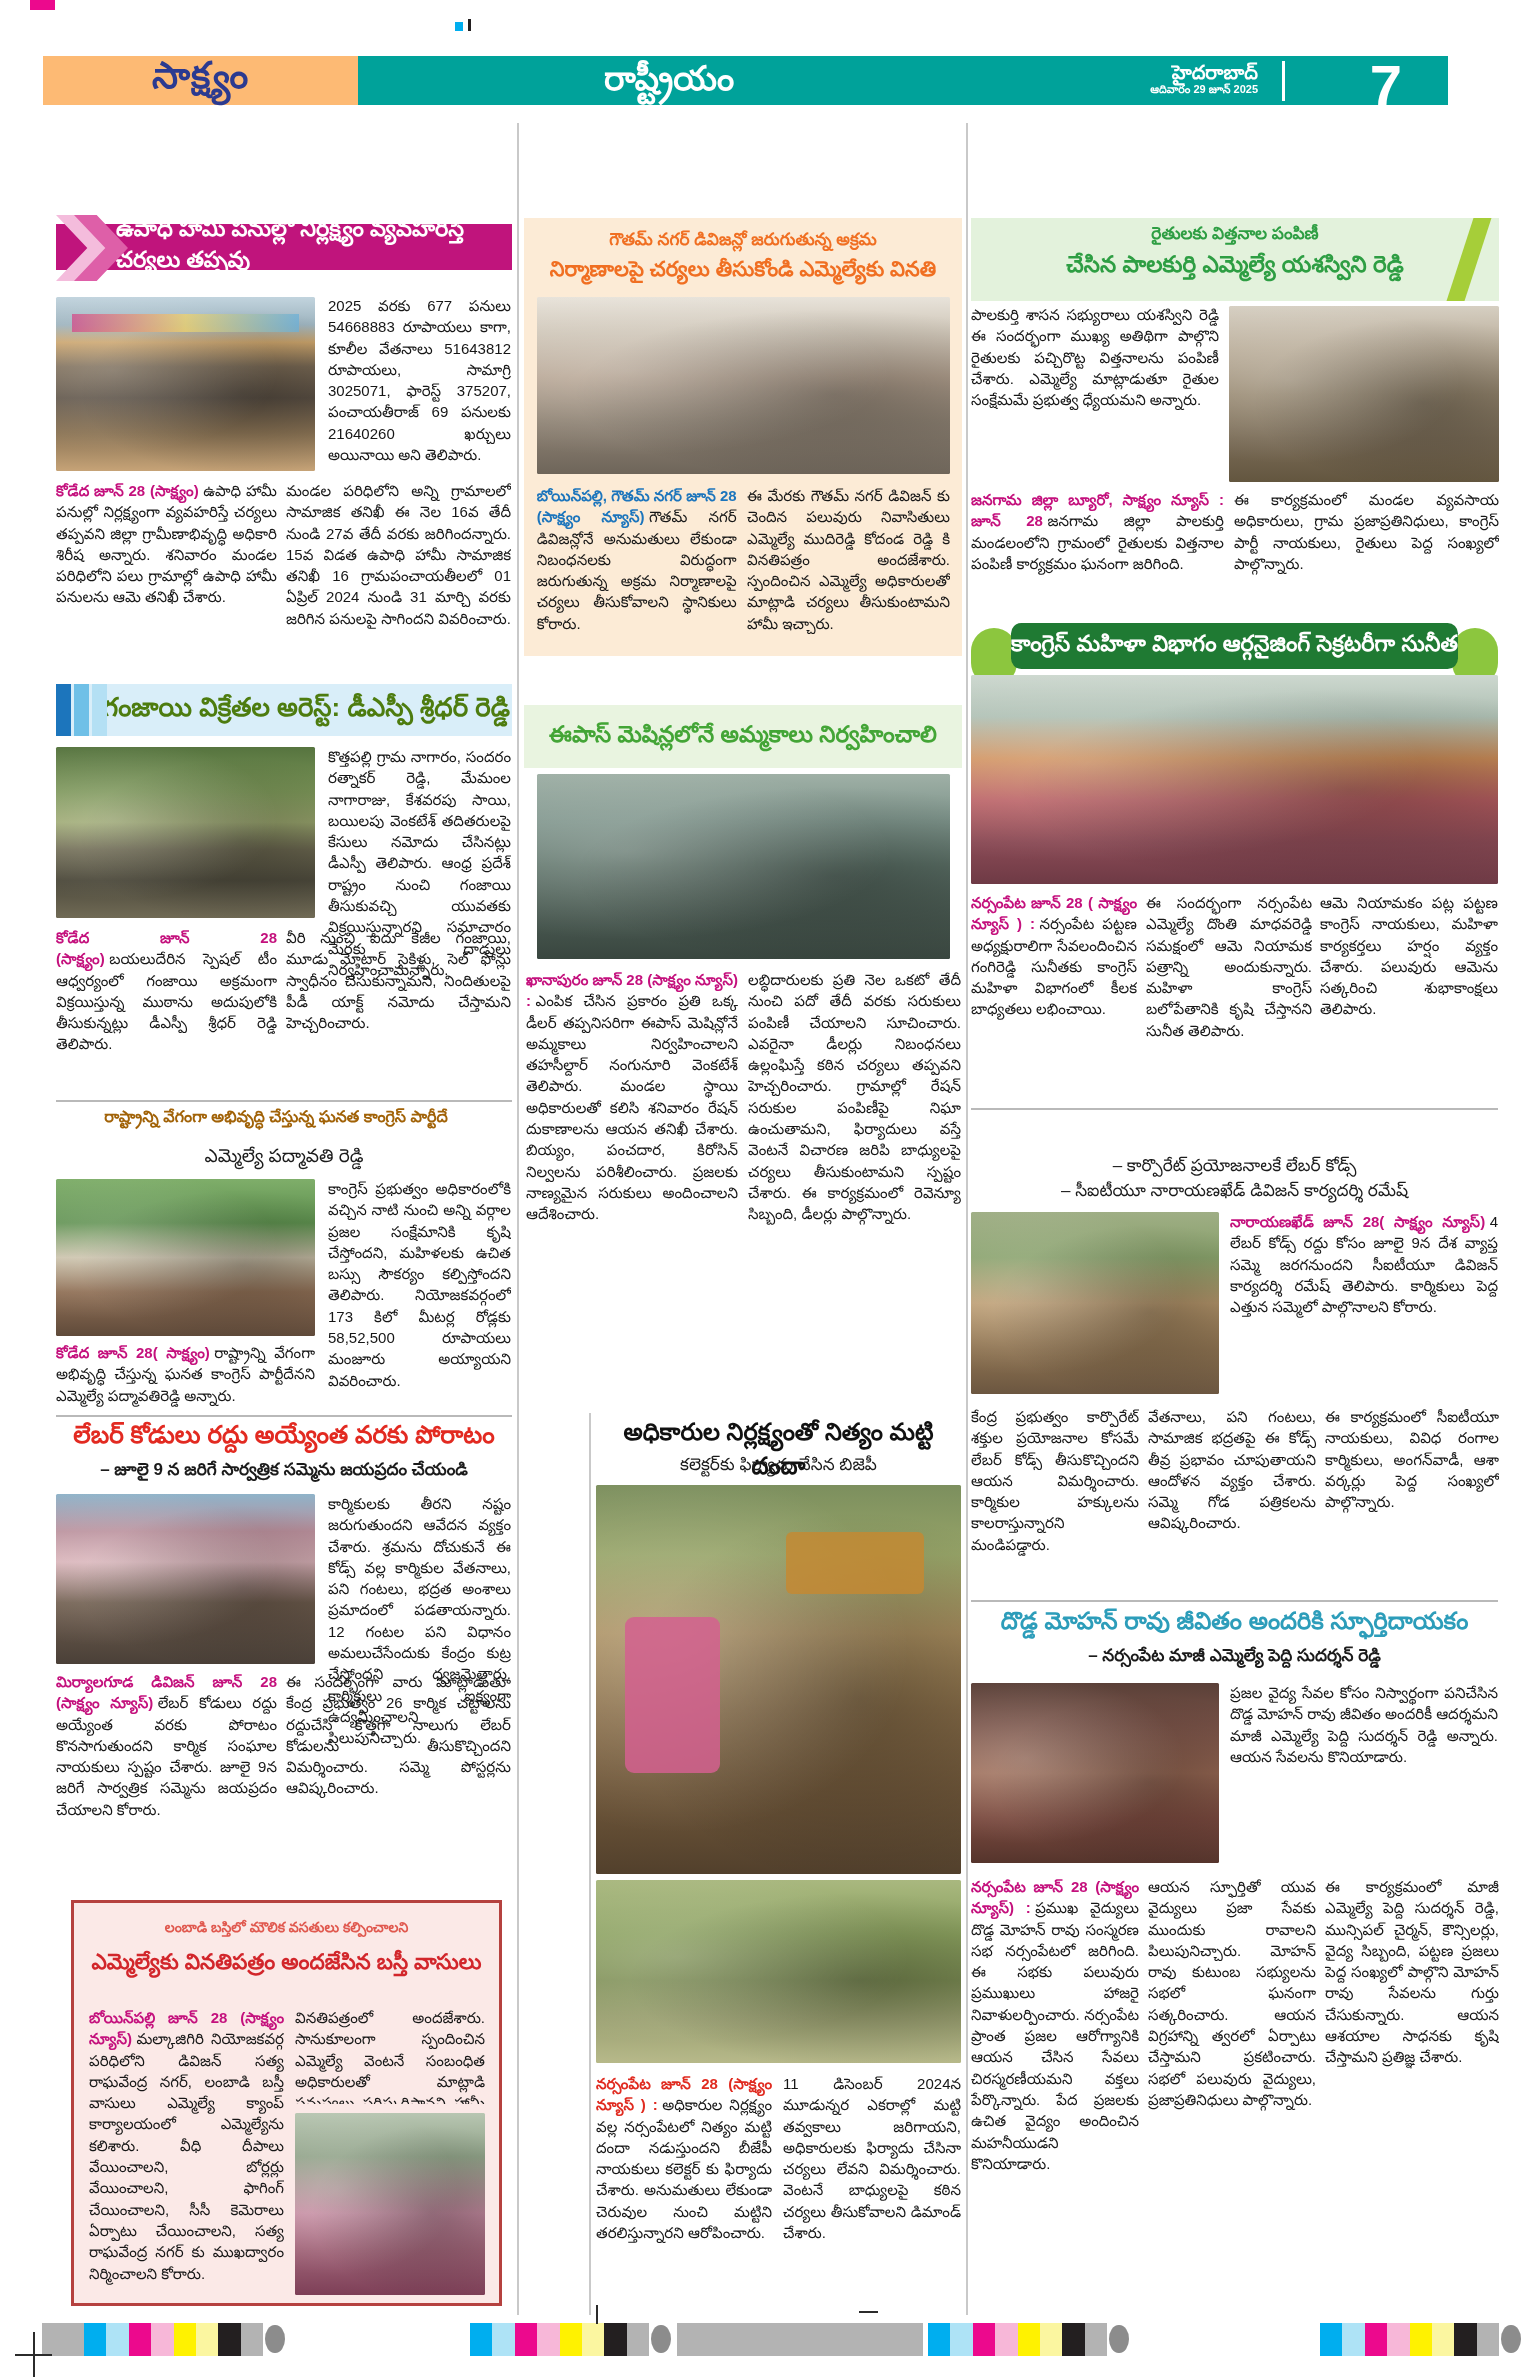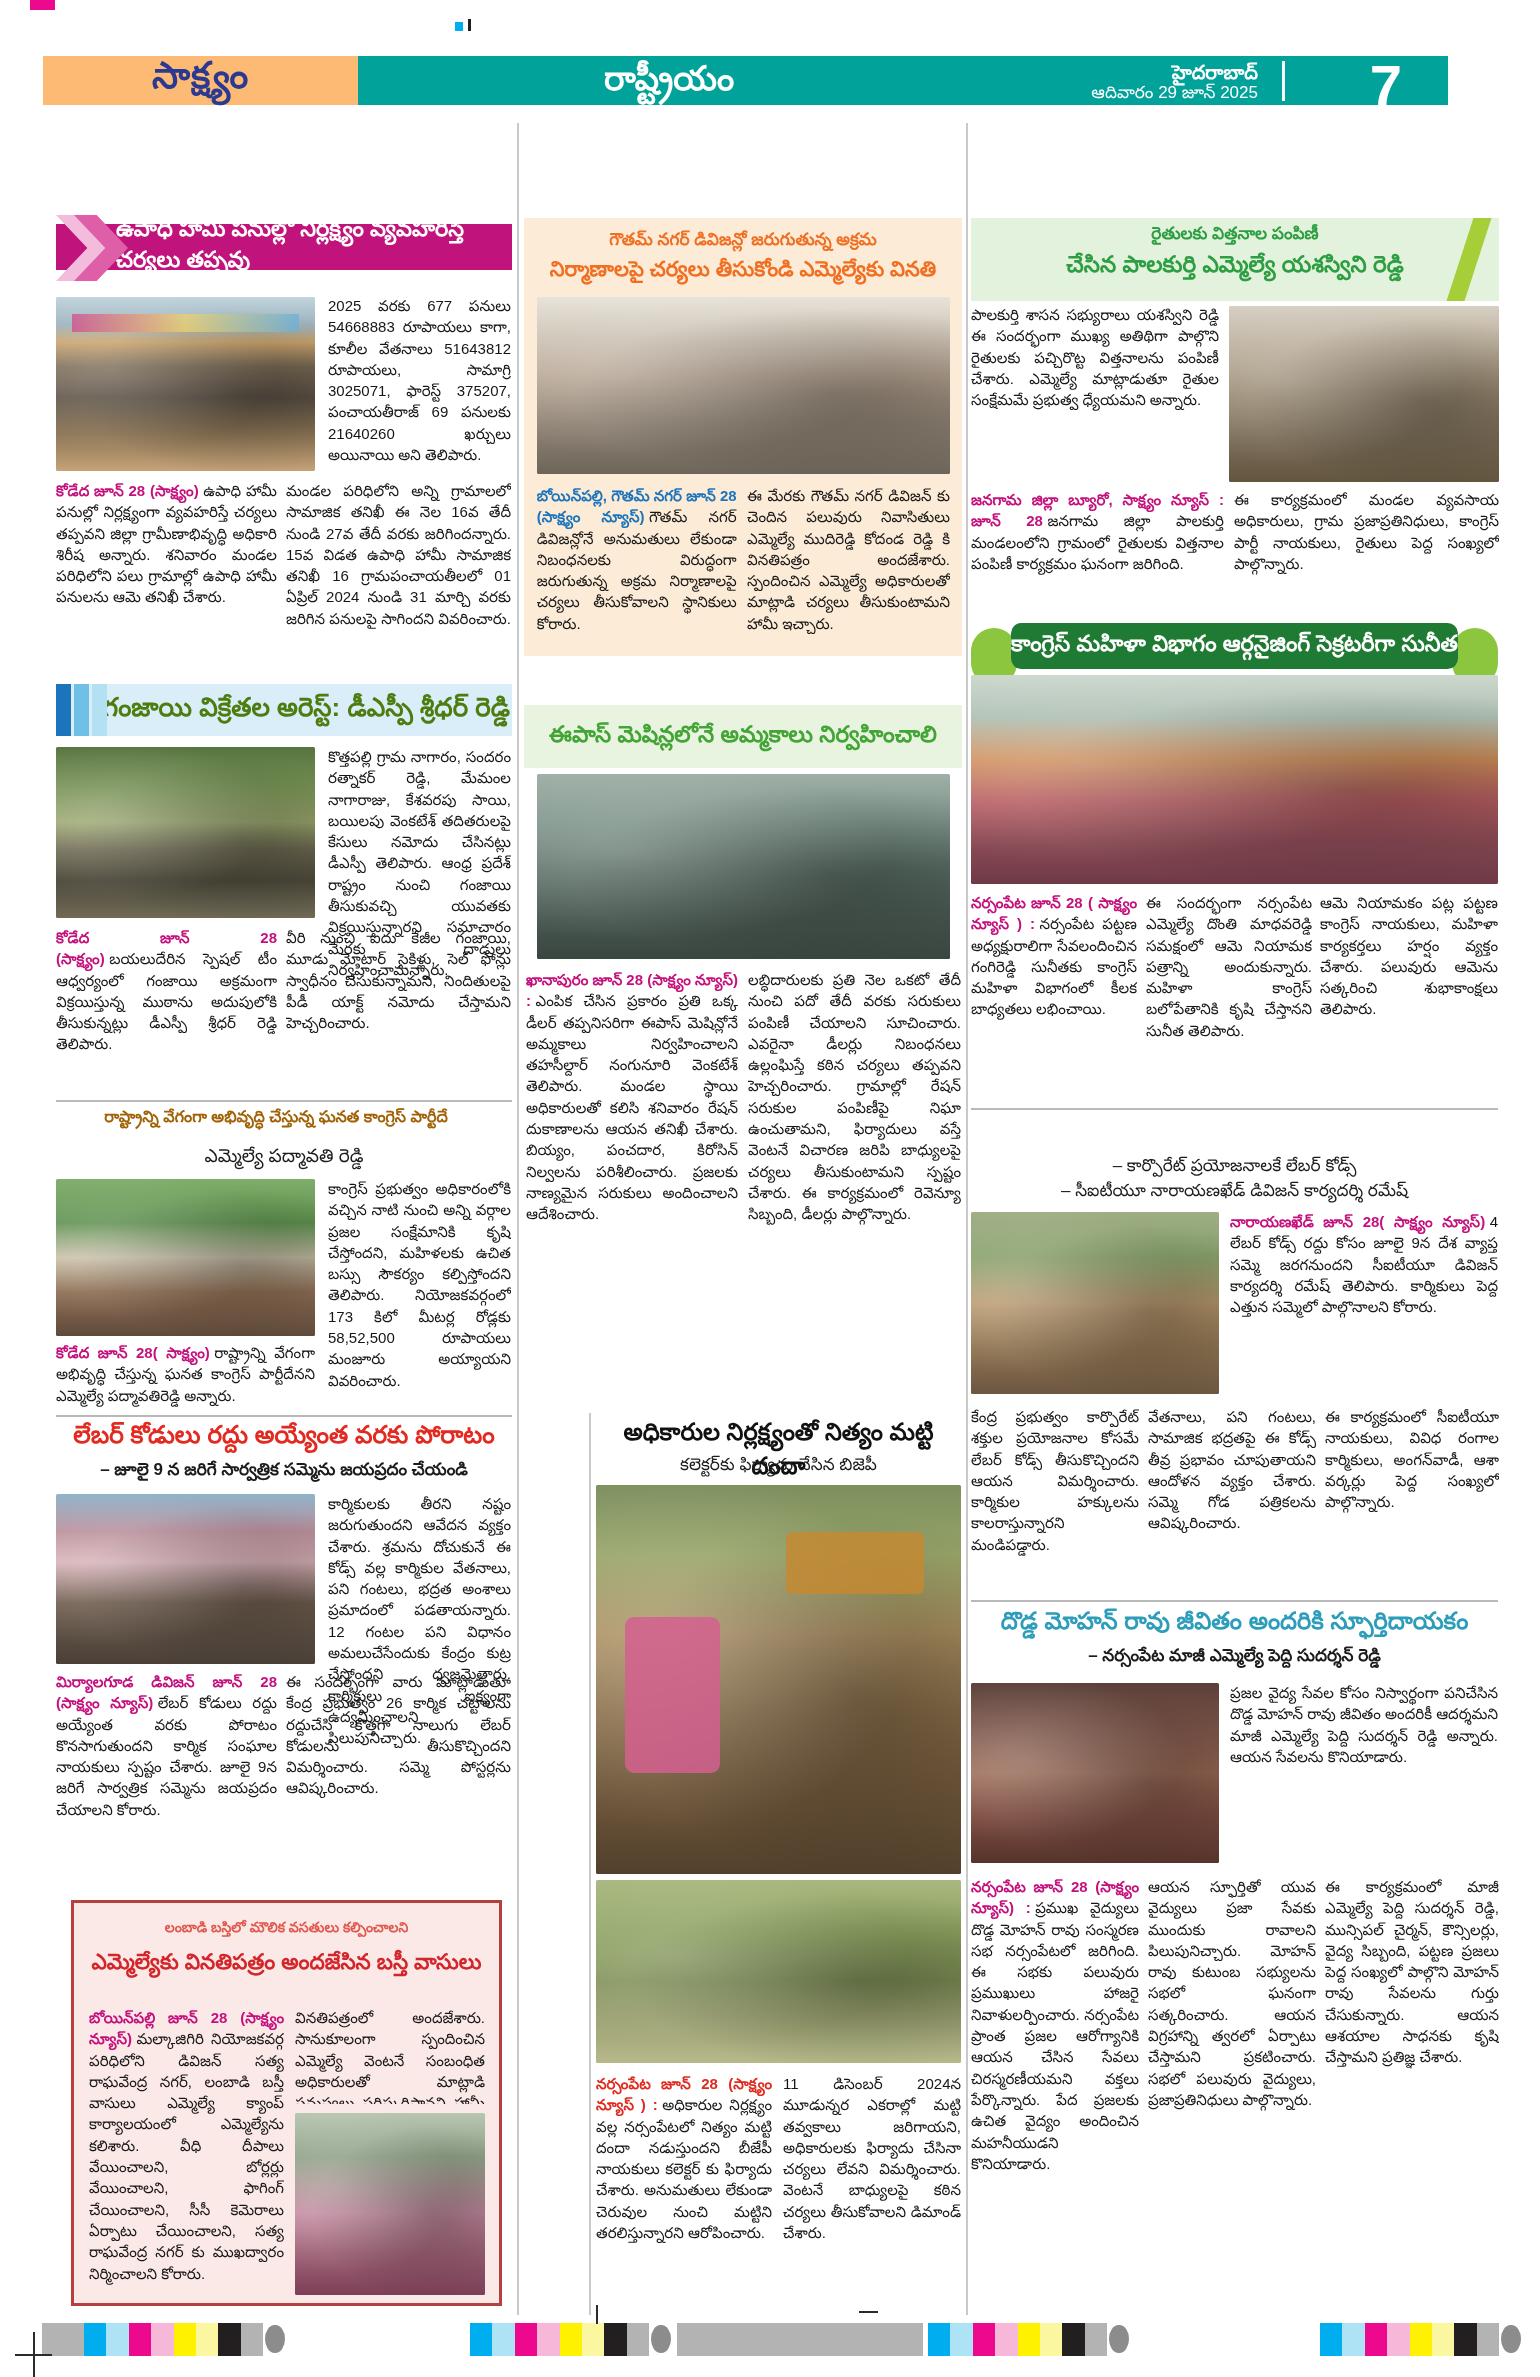--- a/index.html
+++ b/index.html
@@ -6,21 +6,21 @@
   .page{position:relative;width:1541px;height:2377px;background:#ffffff;overflow:hidden;
         font-family:"Liberation Sans","DejaVu Sans",sans-serif;}
   .abs{position:absolute;}
   
   .mh-yellow{background:#fdba74;display:flex;align-items:center;justify-content:center;}
   .brand{color:#2B3A90;font-weight:800;font-size:37px;letter-spacing:0.7px;}
   .mh-teal{background:#00A29A;color:#fff;}
   .section-title{position:absolute;left:246px;top:3px;font-size:34px;font-weight:800;color:#fff;}
   .date-block{position:absolute;right:190px;top:4.5px;text-align:right;color:#fff;line-height:1.15;}
   .date-city{font-size:19.4px;font-weight:700;}
-  .date-line{font-size:17px;font-weight:400;}
+  .date-line{font-size:11px;font-weight:700;}
   .mh-divider{position:absolute;right:163px;top:4.5px;width:3px;height:40px;background:#fff;}
   .page-num{position:absolute;right:46px;top:-4.5px;font-size:58px;font-weight:800;color:#fff;}
   
   .vrule{position:absolute;width:1.5px;background:#c9c9c9;}
   .hrule{position:absolute;height:1.5px;background:#b9b9b9;}
   
   .photo{position:absolute;overflow:hidden;border-radius:1.5px;}
   .photo::before{content:"";position:absolute;inset:0;
      background:radial-gradient(ellipse at 22% 42%, rgba(255,255,255,0.22), transparent 58%),
                 radial-gradient(ellipse at 72% 55%, rgba(0,0,0,0.28), transparent 62%);}

